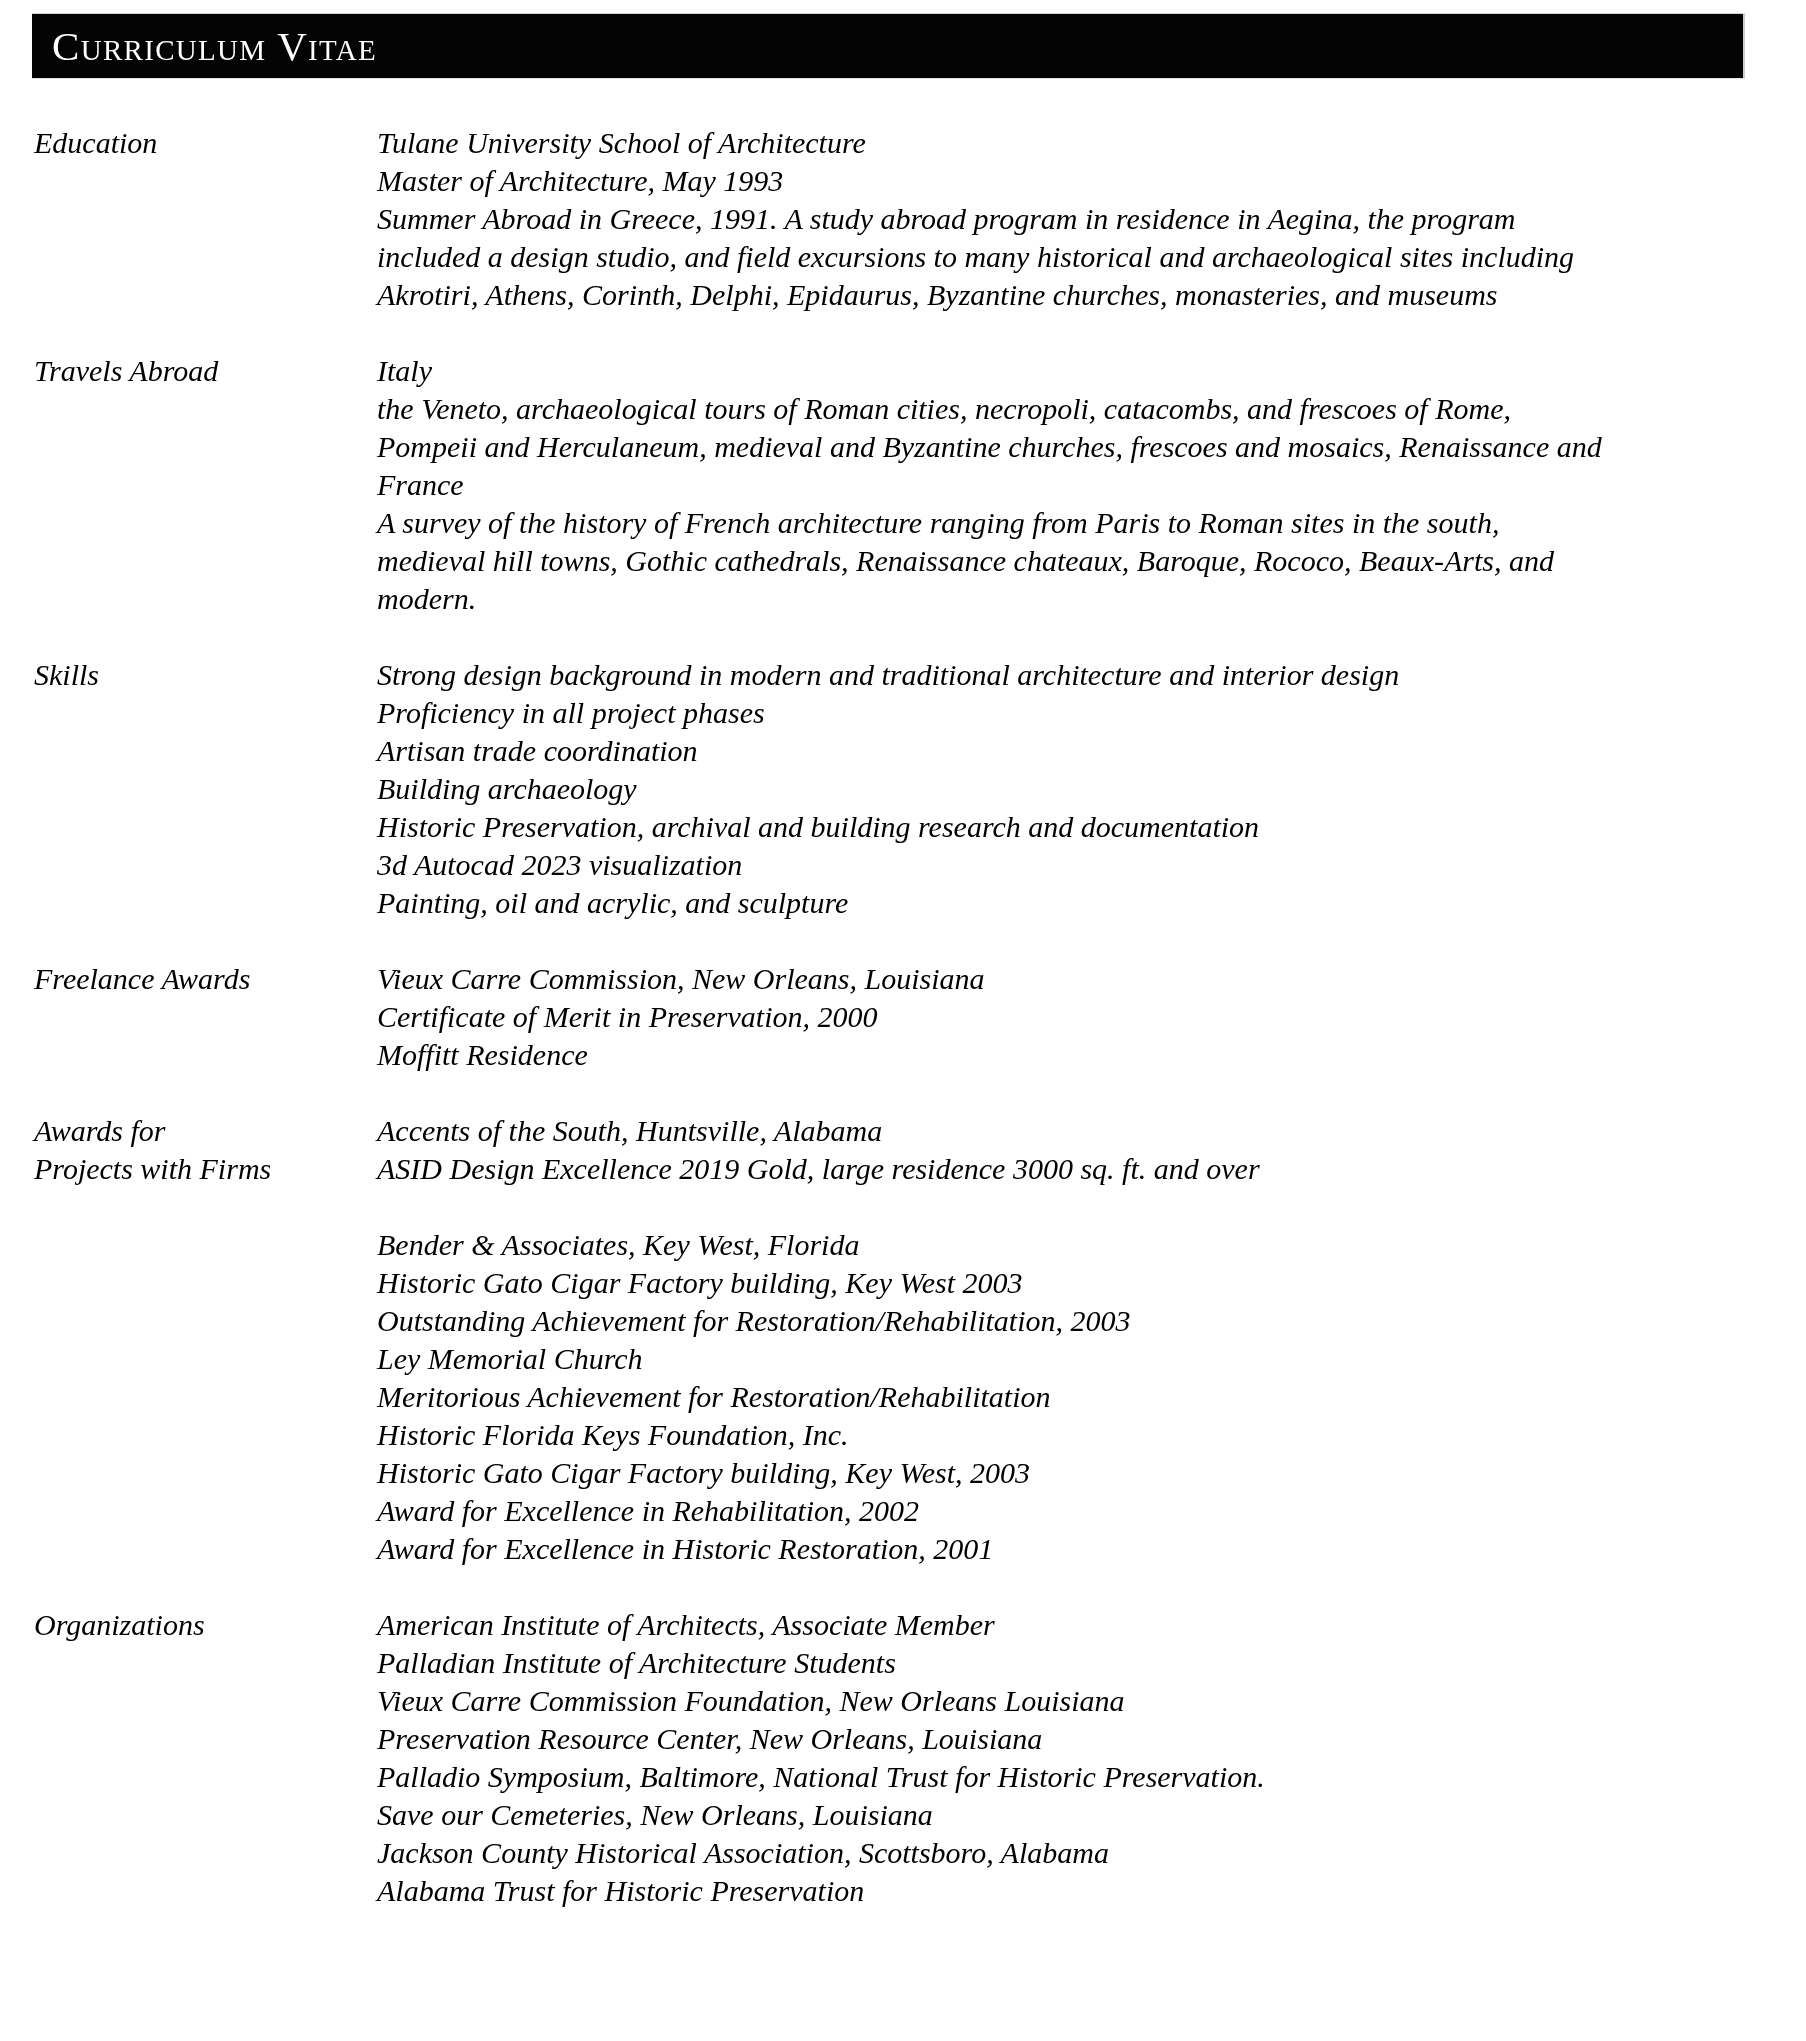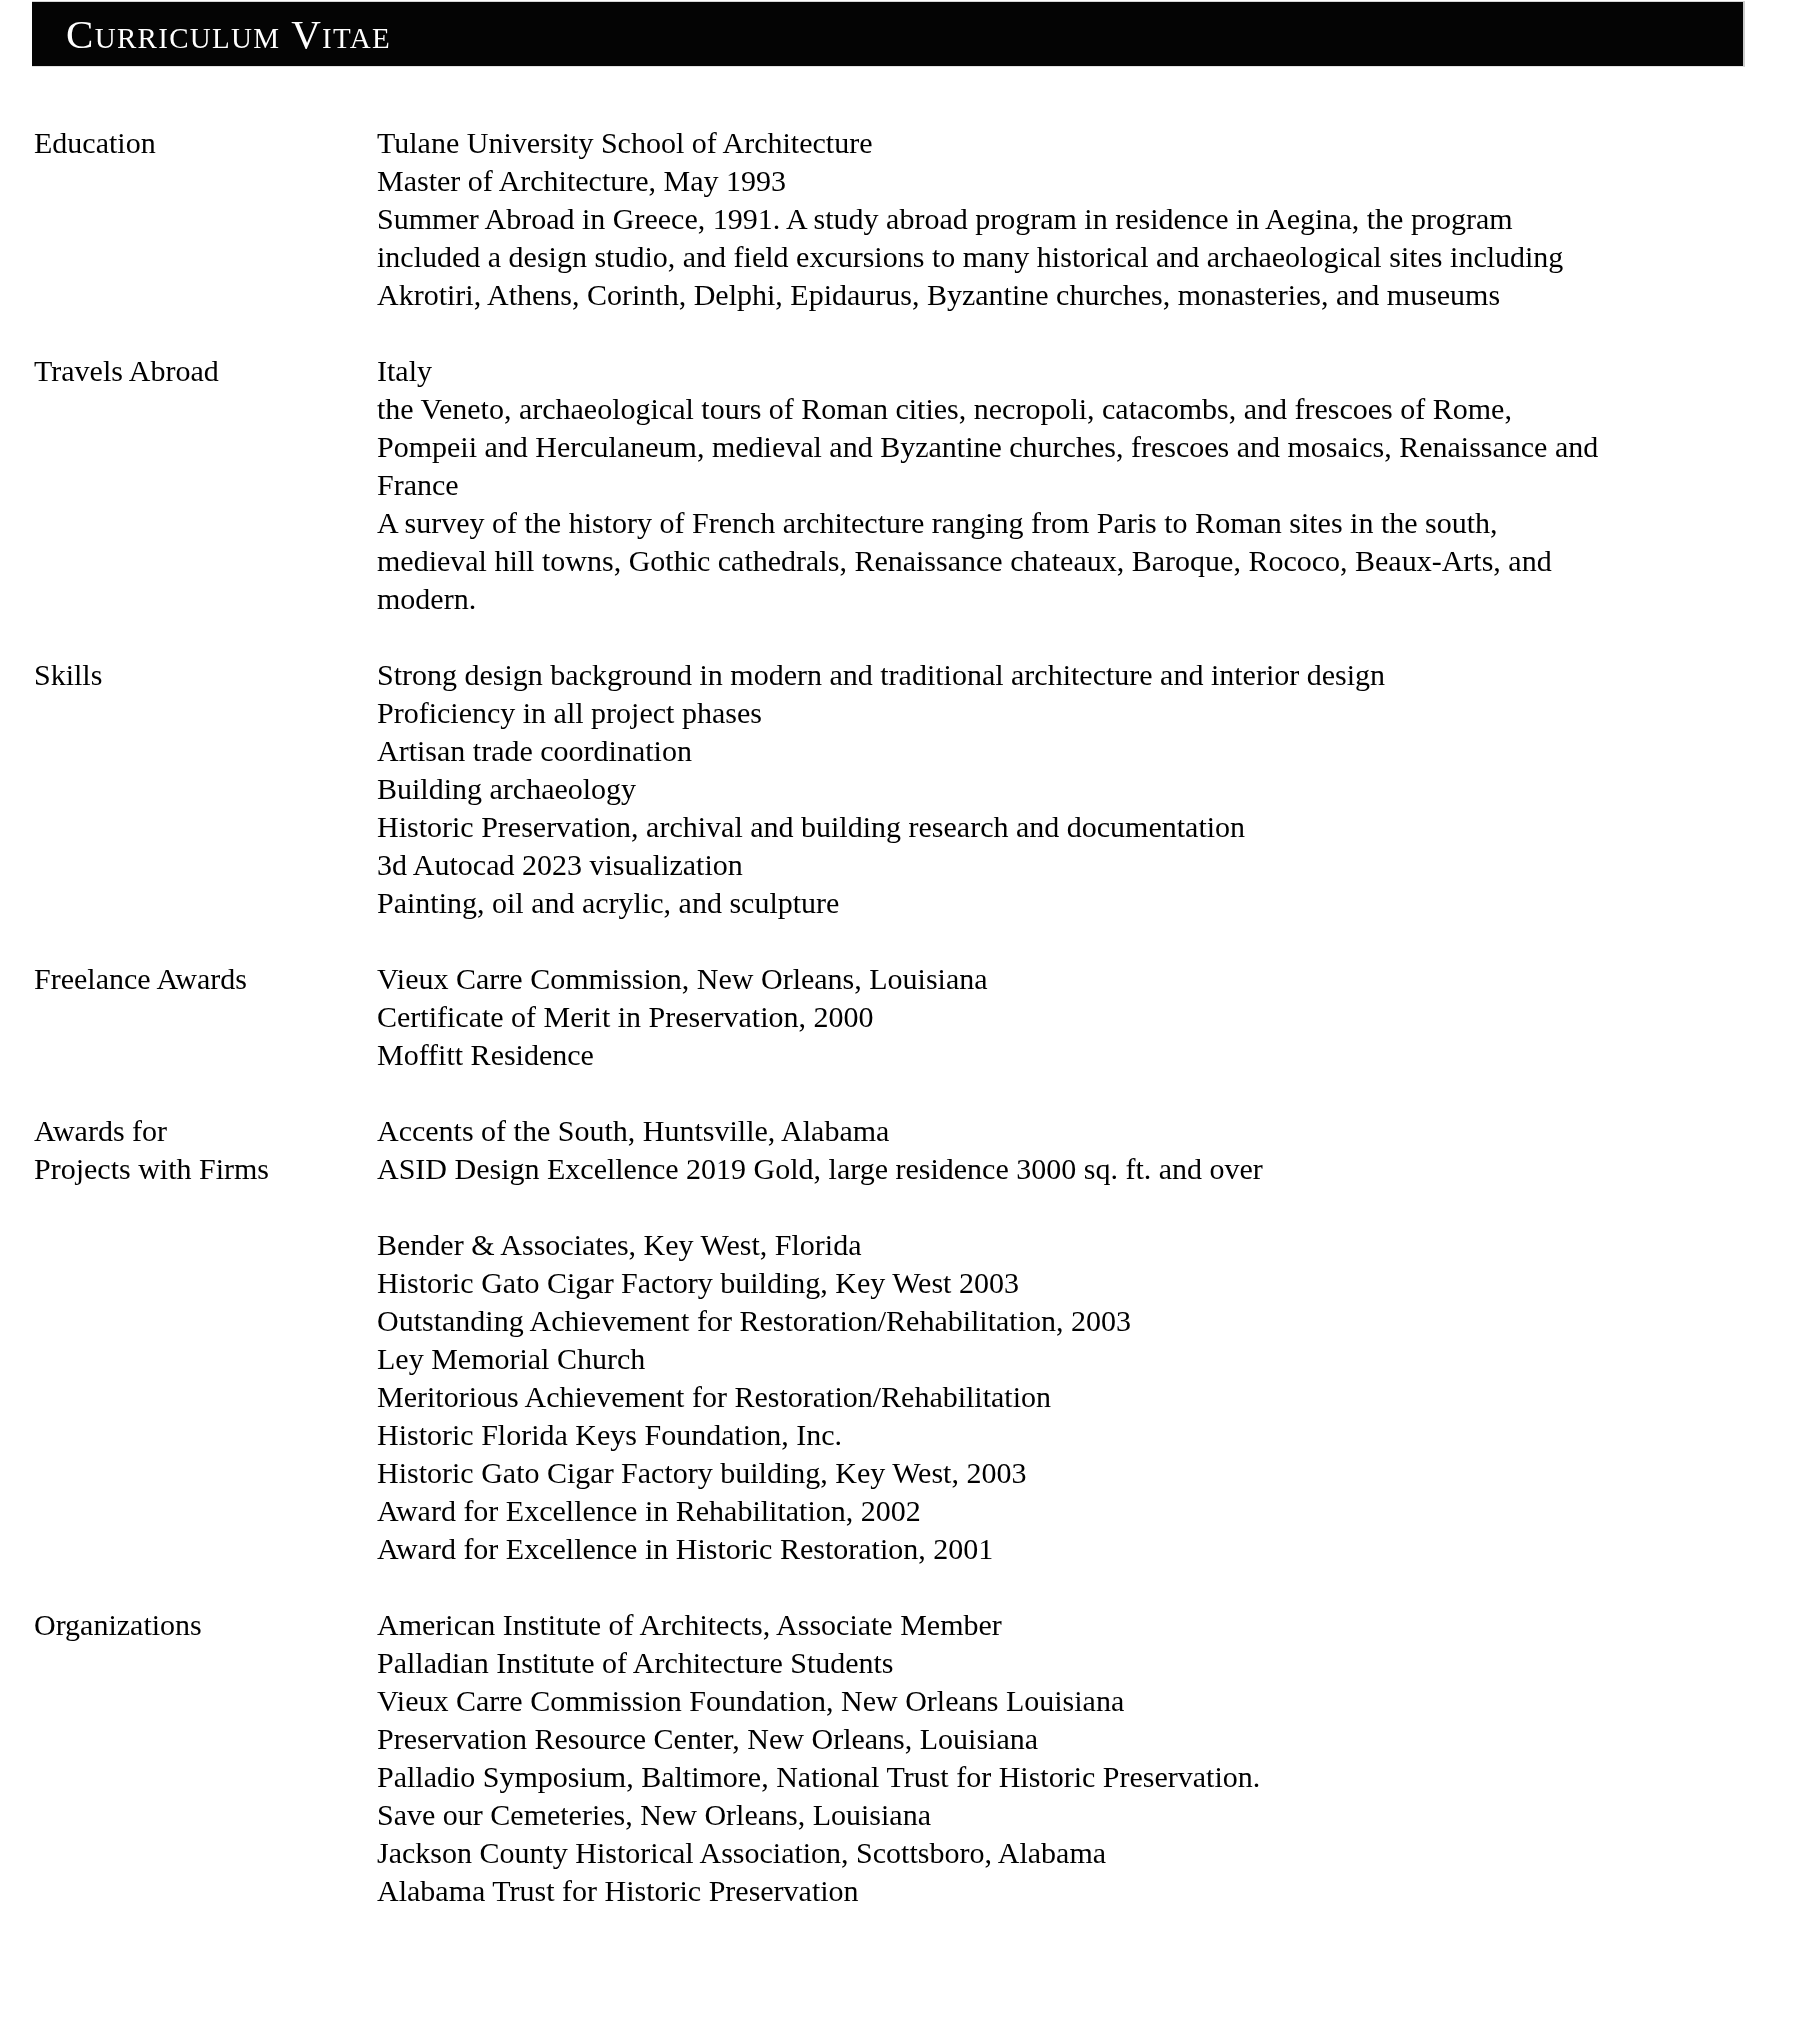--- a/index.html
+++ b/index.html
@@ -8,47 +8,48 @@
     height: 2041px;
     position: relative;
     background: #ffffff;
     font-family: "Liberation Serif", "DejaVu Serif", serif;
     color: #000000;
     overflow: hidden;
   }
   .title-bar {
     position: absolute;
     left: 32px;
-    top: 1px;
+    top: 13px;
     width: 1713px;
     height: 66px;
     box-sizing: border-box;
     display: flex;
     align-items: center;
-    padding-left: 34px;
+    padding-left: 20px;
     border-top: 1.8px solid #d6d6d6;
     border-right: 2.6px solid #cccccc;
     border-bottom: 0.9px solid #e2e2e2;
   }
   .title-text {
     font-variant: small-caps;
     font-size: 41px;
     line-height: 1;
     letter-spacing: 1.3px;
     white-space: nowrap;
   }
   .cv-body {
     position: absolute;
     left: 34px;
     top: 124px;
     right: 26.5px;
   }
   .section-row {
     display: flex;
     margin-bottom: 38px;
+    font-style: italic;
   }
   .section-row:last-child { margin-bottom: 0; }
   .label-col {
     flex: 0 0 343px;
     width: 343px;
   }
   .content-col {
     flex: 1 1 auto;
     min-width: 0;
   }

